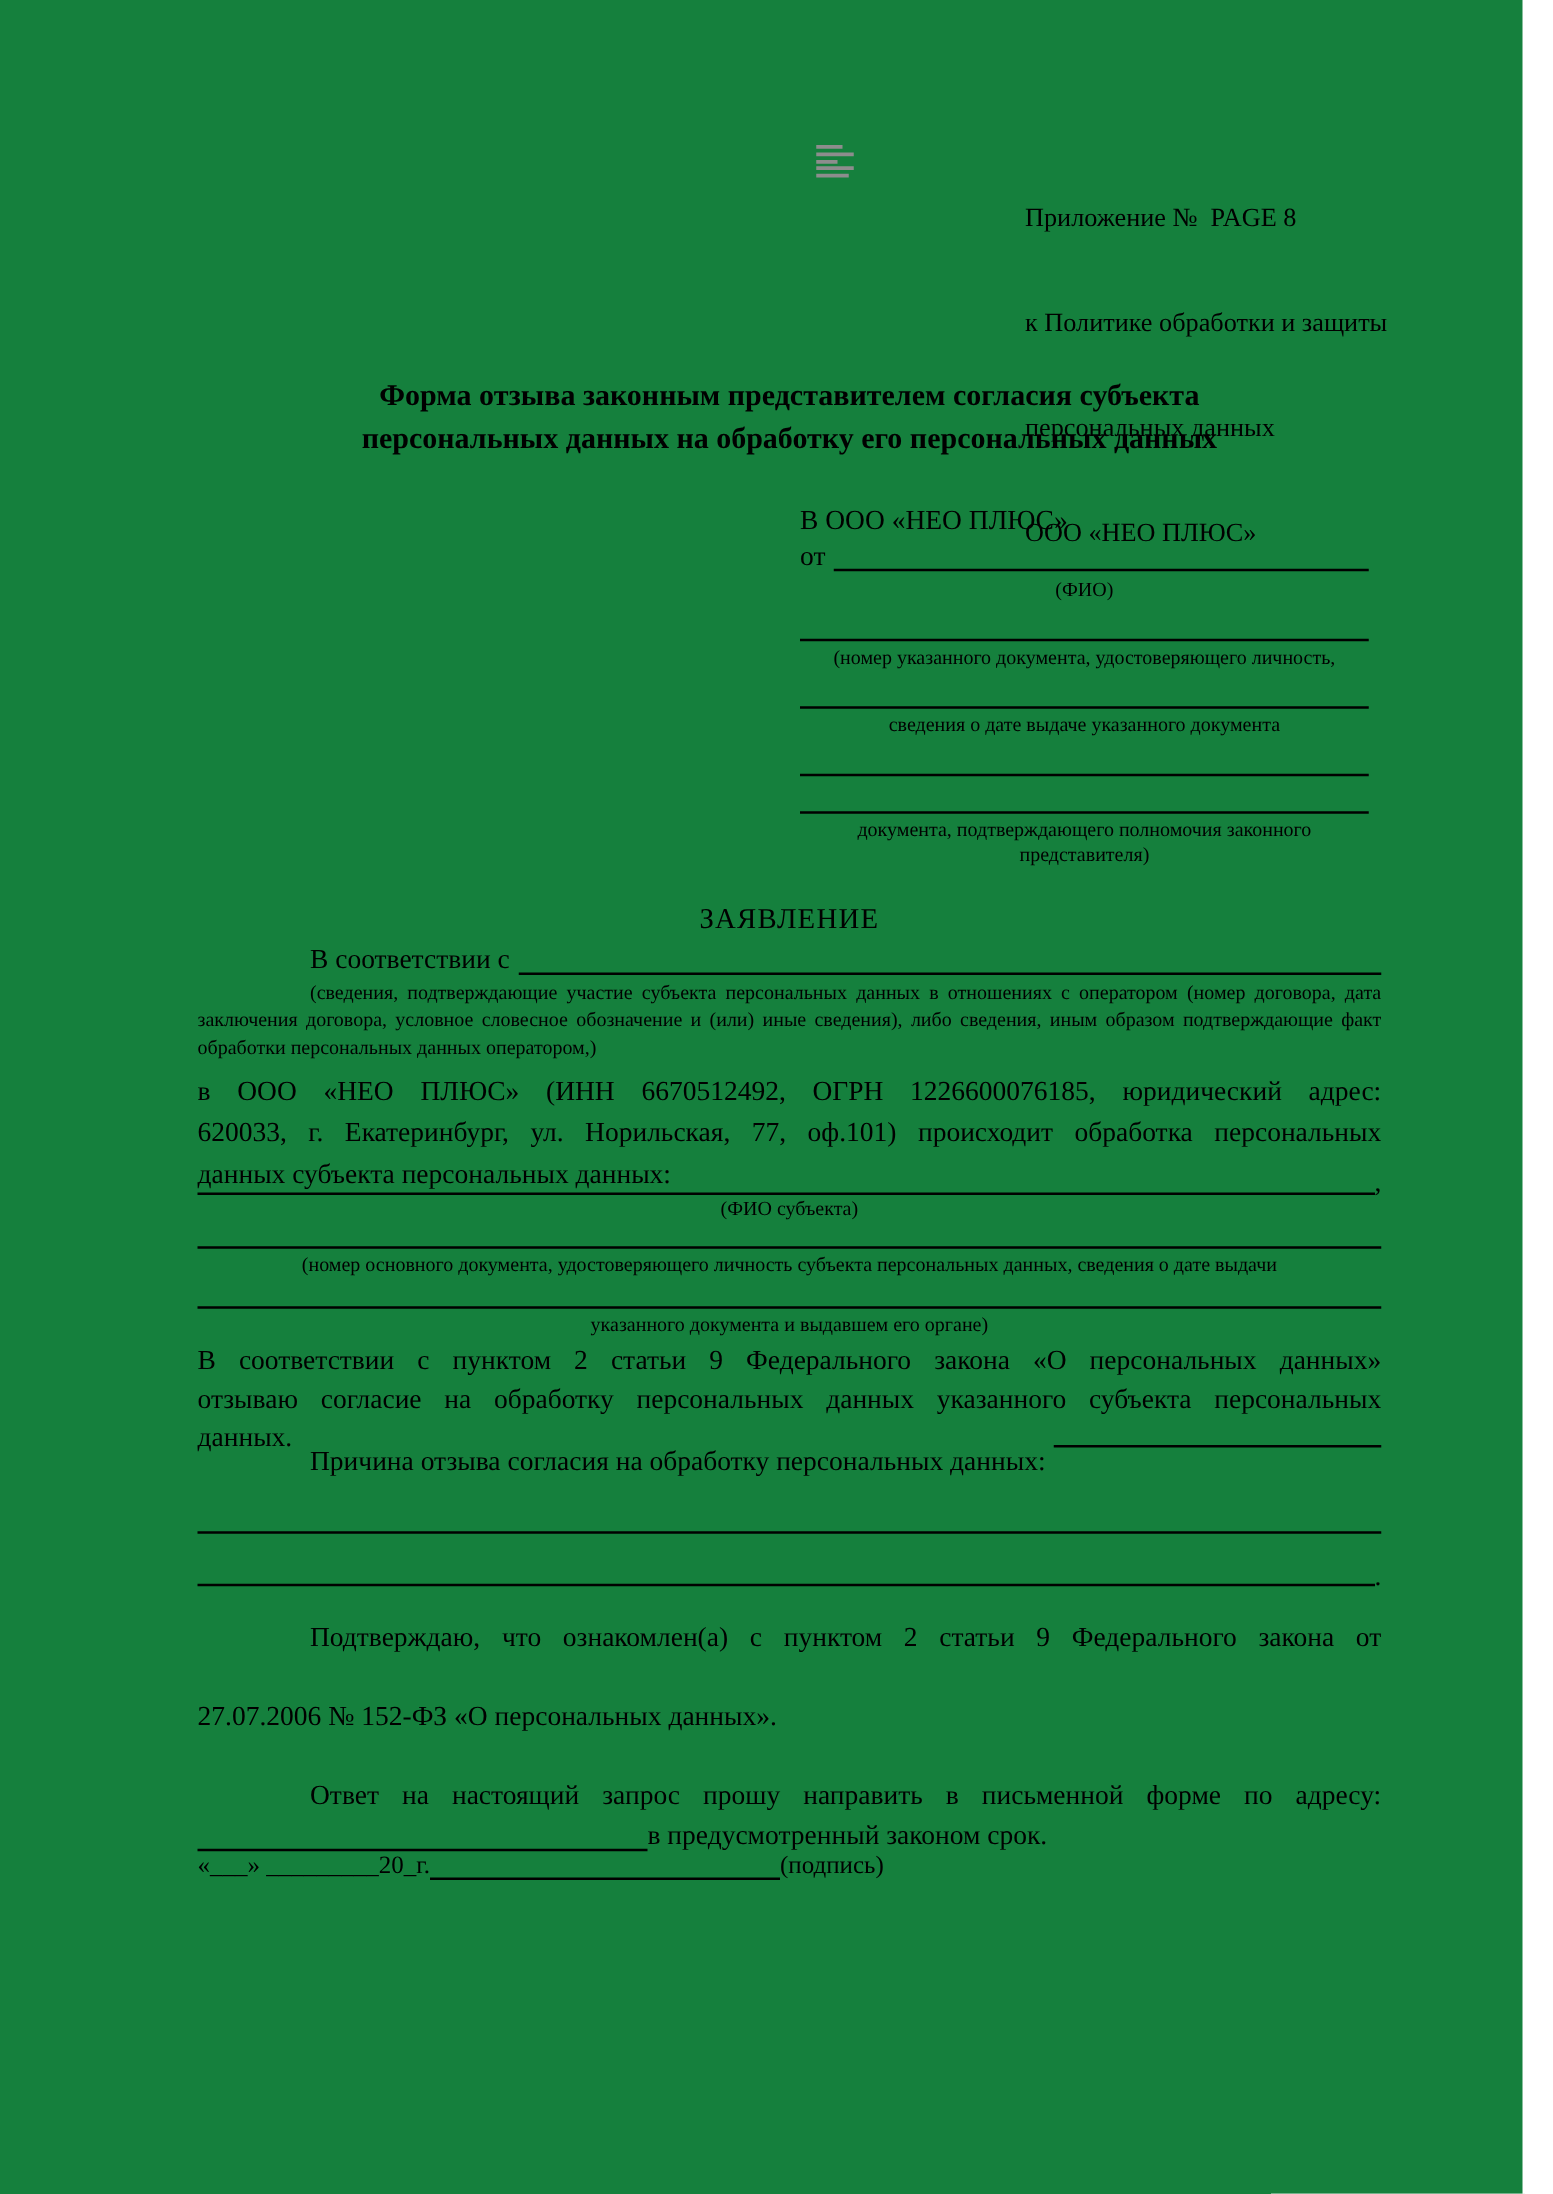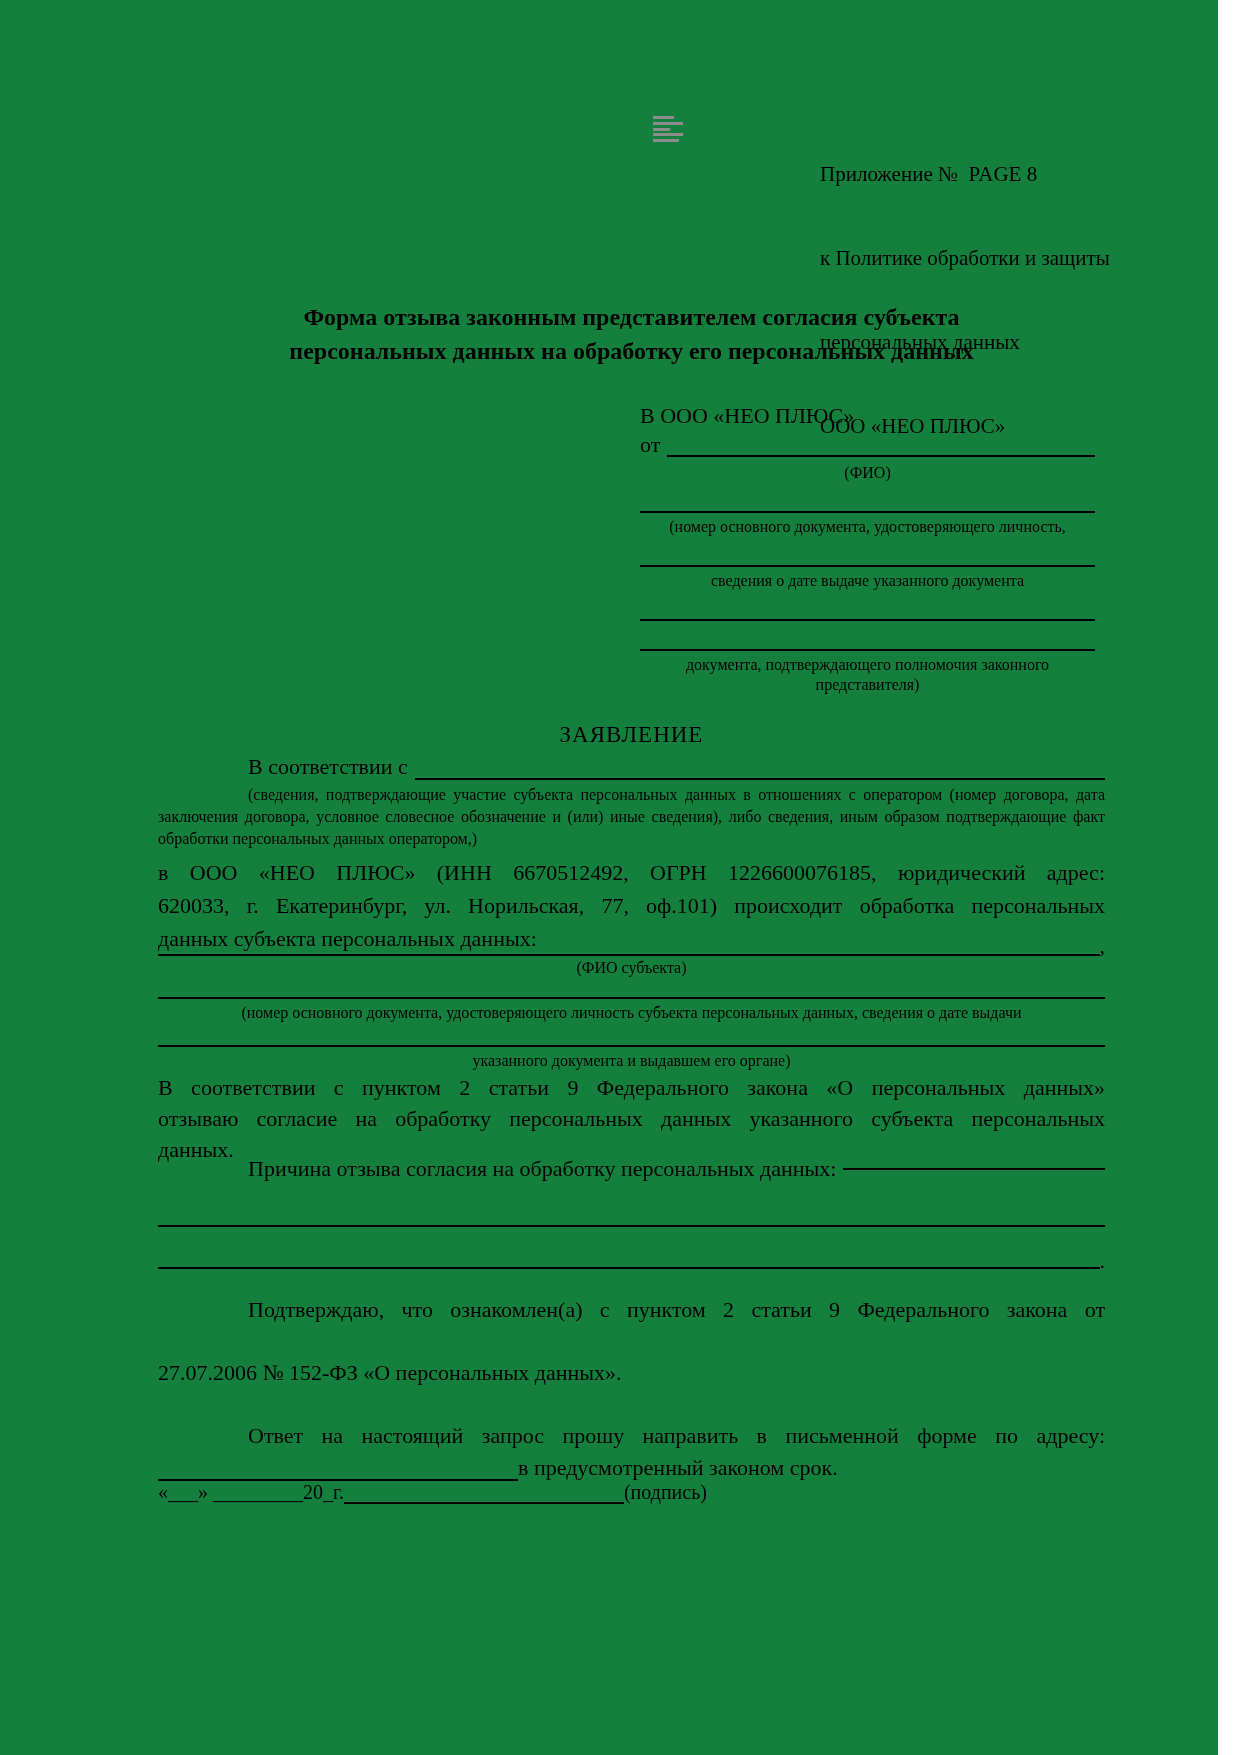--- a/index.html
+++ b/index.html
@@ -58,21 +58,21 @@
   .subj-name-row .suffix{line-height:20px;}
   .subj-cap{margin-top:2px;}
   .subj-line{border-bottom:2px solid #000;height:0;}
   .sl1{margin-top:19px;}
   .sl2{margin-top:22px;}
   .subj-field-cap{margin-top:4px;}
 
   .withdrawal{top:1072px;}
   .withdrawal div{line-height:31px;}
 
-  .reason-row{top:1156px;display:flex;align-items:center;height:26px;font-size:22px;}
+  .reason-row{top:1156px;display:flex;align-items:flex-start;height:26px;font-size:22px;}
   .reason-row .lbl{padding-left:90px;white-space:nowrap;}
 
   .blanks{top:1200px;}
   .blank1{margin-top:25px;border-bottom:2px solid #000;height:0;}
   .blank2{margin-top:26px;display:flex;align-items:flex-end;font-size:22px;}
   .blank2 .line{flex:1;border-bottom:2px solid #000;height:0;align-self:flex-end;}
   .blank2 .dot{line-height:16px;}
 
   .confirm{top:1262px;font-size:22px;}
   .confirm .ln{line-height:31px;margin-top:32px;}
@@ -114,21 +114,21 @@
   <div class="abs addressee">
     <div class="addr-to">В ООО «НЕО ПЛЮС»</div>
     <div class="addr-from">
       <span class="lbl">от</span>
       <span class="fill-line"></span>
     </div>
     <div class="cap cap-fio">(ФИО)</div>
 
     <div class="addr-field">
       <div class="line"></div>
-      <div class="cap">(номер основного документа, удостоверяющего личность,</div>
+      <div class="cap">(номер указанного документа, удостоверяющего личность,</div>
     </div>
     <div class="addr-field">
       <div class="line"></div>
       <div class="cap">сведения о дате выдаче указанного документа</div>
     </div>
     <div class="addr-field">
       <div class="line"></div>
     </div>
     <div class="addr-field">
       <div class="line"></div>

